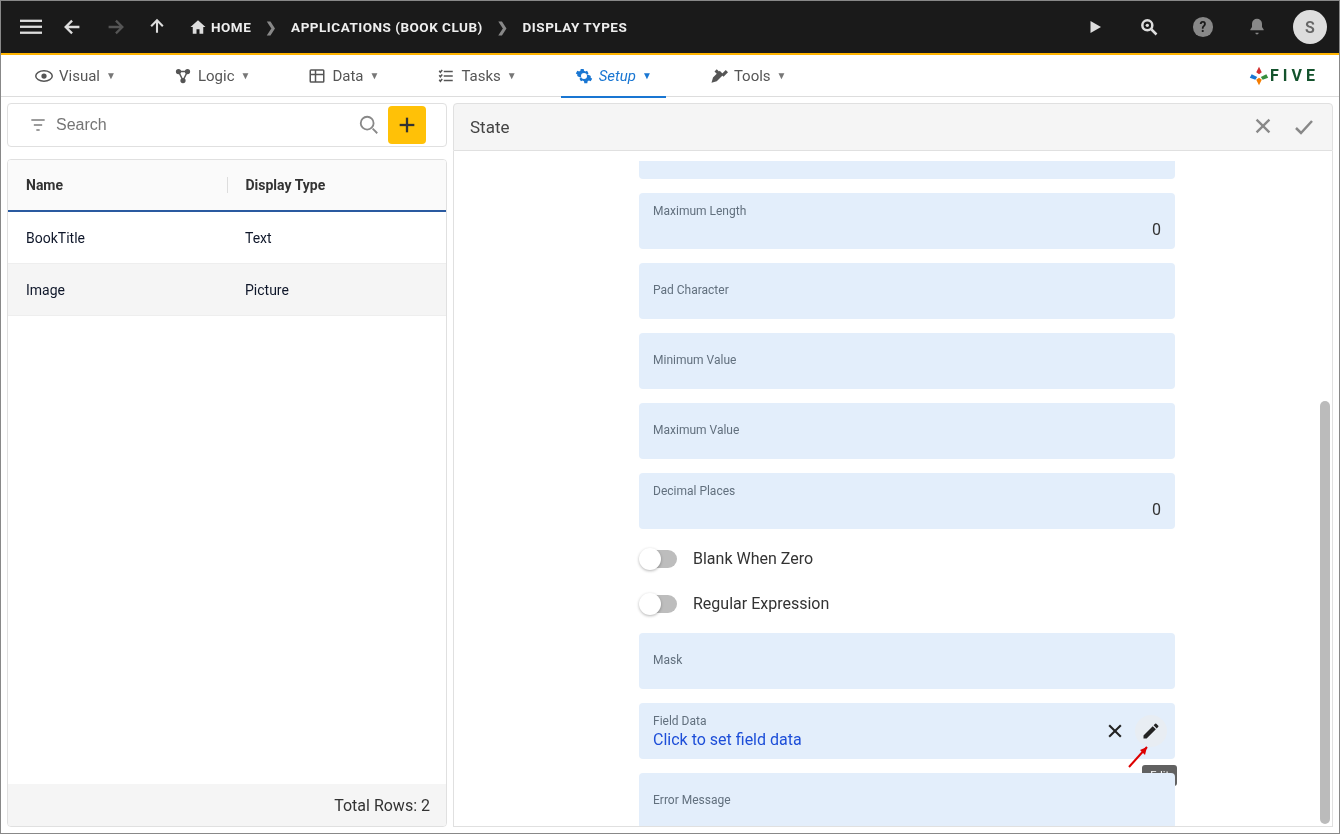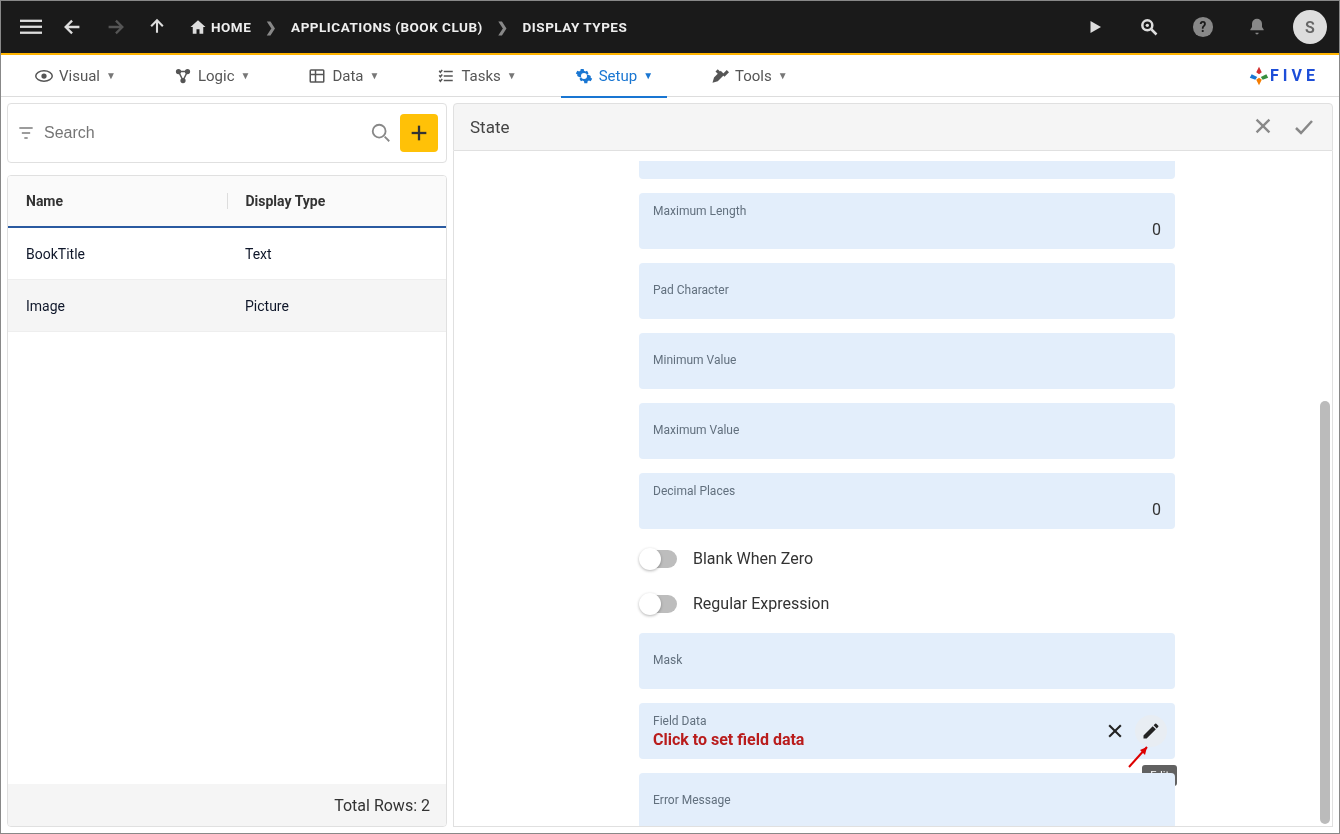--- a/index.html
+++ b/index.html
@@ -11,30 +11,30 @@
   .topbar-right { margin-left: auto; display: flex; align-items: center; gap: 18px; }
   .icon-btn { width: 36px; height: 36px; display: flex; align-items: center; justify-content: center; cursor: pointer; color: #ddd; border-radius: 4px; }
   .icon-btn.disabled { color: #555; cursor: default; }
   .breadcrumb { display: flex; align-items: center; gap: 4px; margin-left: 8px; font-size: 13.5px; font-weight: 700; letter-spacing: 0.5px; }
   .bc-sep { color: #888; margin: 0 10px; }
   .avatar { width: 34px; height: 34px; border-radius: 50%; background: #ddd; display: flex; align-items: center; justify-content: center; color: #666; font-weight: 600; font-size: 16px; }
   
   
   .mainnav { height: 42px; background: #fff; display: flex; align-items: center; padding: 0 20px; border-bottom: 1px solid #ddd; }
   .nav-item { display: flex; align-items: center; gap: 6px; padding: 0 14px; height: 42px; font-size: 15px; color: #555; cursor: pointer; margin-right: 30px; position: relative; }
-  .nav-item.active { color: #1976d2; }
+  .nav-item.active { color: #1976d2; font-style: italic; }
   .nav-item.active::after { content: ""; position: absolute; bottom: -1px; left: 0; right: 0; height: 2px; background: #1976d2; }
   .nav-dropdown { font-size: 10px; color: #777; }
   .nav-item.active .nav-dropdown { color: #1976d2; }
-  .logo-right { margin-left: auto; display: flex; align-items: center; font-weight: 700; letter-spacing: 4px; color: #1d4ed8; font-size: 16px;}
+  .logo-right { margin-left: auto; display: flex; align-items: center; font-weight: 700; letter-spacing: 4px; color: #14532d; font-size: 16px;}
   
   
   .workspace { display: flex; height: calc(834px - 54px - 42px - 2px); padding: 6px; gap: 6px; }
   .sidebar { width: 440px; display: flex; flex-direction: column; }
-  .searchbar { height: 60px; background: #fff; border: 1px solid #e0e0e0; border-radius: 4px; display: flex; align-items: center; padding: 0 8px; gap: 8px; }
+  .searchbar { height: 44px; background: #fff; border: 1px solid #e0e0e0; border-radius: 4px; display: flex; align-items: center; padding: 0 20px; gap: 8px; }
   .search-input { flex: 1; border: none; outline: none; font-size: 16px; background: transparent; color: #333; }
   .add-btn { width: 38px; height: 38px; background: #ffc107; border-radius: 4px; display: flex; align-items: center; justify-content: center; cursor: pointer; color: #333; }
   
   .table-wrap { flex: 1; border: 1px solid #e0e0e0; border-radius: 4px; margin-top: 12px; display: flex; flex-direction: column; overflow: hidden; }
   .thead { display: flex; height: 52px; align-items: center; background: #fafafa; border-bottom: 2px solid #2a5aa0; }
   .th { padding: 0 18px; font-weight: 700; font-size: 14px; color: #333; flex: 1; }
   .th:first-child { border-right: 1px solid #ddd; }
   .tbody { flex: 1; overflow: auto; }
   .tr { display: flex; height: 52px; align-items: center; border-bottom: 1px solid #eee; cursor: pointer; }
   .tr.selected { background: #f5f5f5; }
@@ -46,21 +46,21 @@
   .detail-actions { margin-left: auto; display: flex; gap: 18px; }
   .detail-body { flex: 1; overflow-y: auto; padding: 10px 0 30px 17px; position: relative; border: 1px solid #e0e0e0; border-top: none; }
   .detail-scroll { position: absolute; right: 2px; top: 250px; bottom: 2px; width: 10px; background: #bbb; border-radius: 5px; }
   
   .form-col { width: 536px; margin-left: 168px; display: flex; flex-direction: column; gap: 14px; }
   .field { background: #e3eefb; border-radius: 4px; padding: 10px 14px; min-height: 56px; display: flex; flex-direction: column; justify-content: center; position: relative; }
   .field.partial-top { min-height: 18px; padding: 4px 14px 8px 14px; border-radius: 0 0 4px 4px;}
   .field-label { font-size: 12px; color: #62707e; margin-bottom: 2px; }
   .field-value { font-size: 16px; color: #333; text-align: right; }
   .field-value.left { text-align: left; }
-  .field-placeholder { color: #b91c1c; font-weight: bold; }
+  .field-placeholder { color: #1d4ed8; }
   
   .toggle-row { display: flex; align-items: center; gap: 16px; padding: 6px 2px; }
   .toggle { width: 36px; height: 18px; border-radius: 12px; background: #bdbdbd; position: relative; }
   .toggle::after { content: ""; position: absolute; left: -2px; top: -2px; width: 22px; height: 22px; background: #fff; border-radius: 50%; box-shadow: 0 1px 3px rgba(0,0,0,0.3); }
   .toggle-label { font-size: 16px; color: #333; }
   
   .field-actions { position: absolute; right: 8px; top: 50%; transform: translateY(-50%); display: flex; gap: 4px; align-items: center; }
   .round-action { width: 32px; height: 32px; display: flex; align-items: center; justify-content: center; cursor: pointer; border-radius: 50%; }
   .round-action.highlight { background: #e8edf3; }
   

